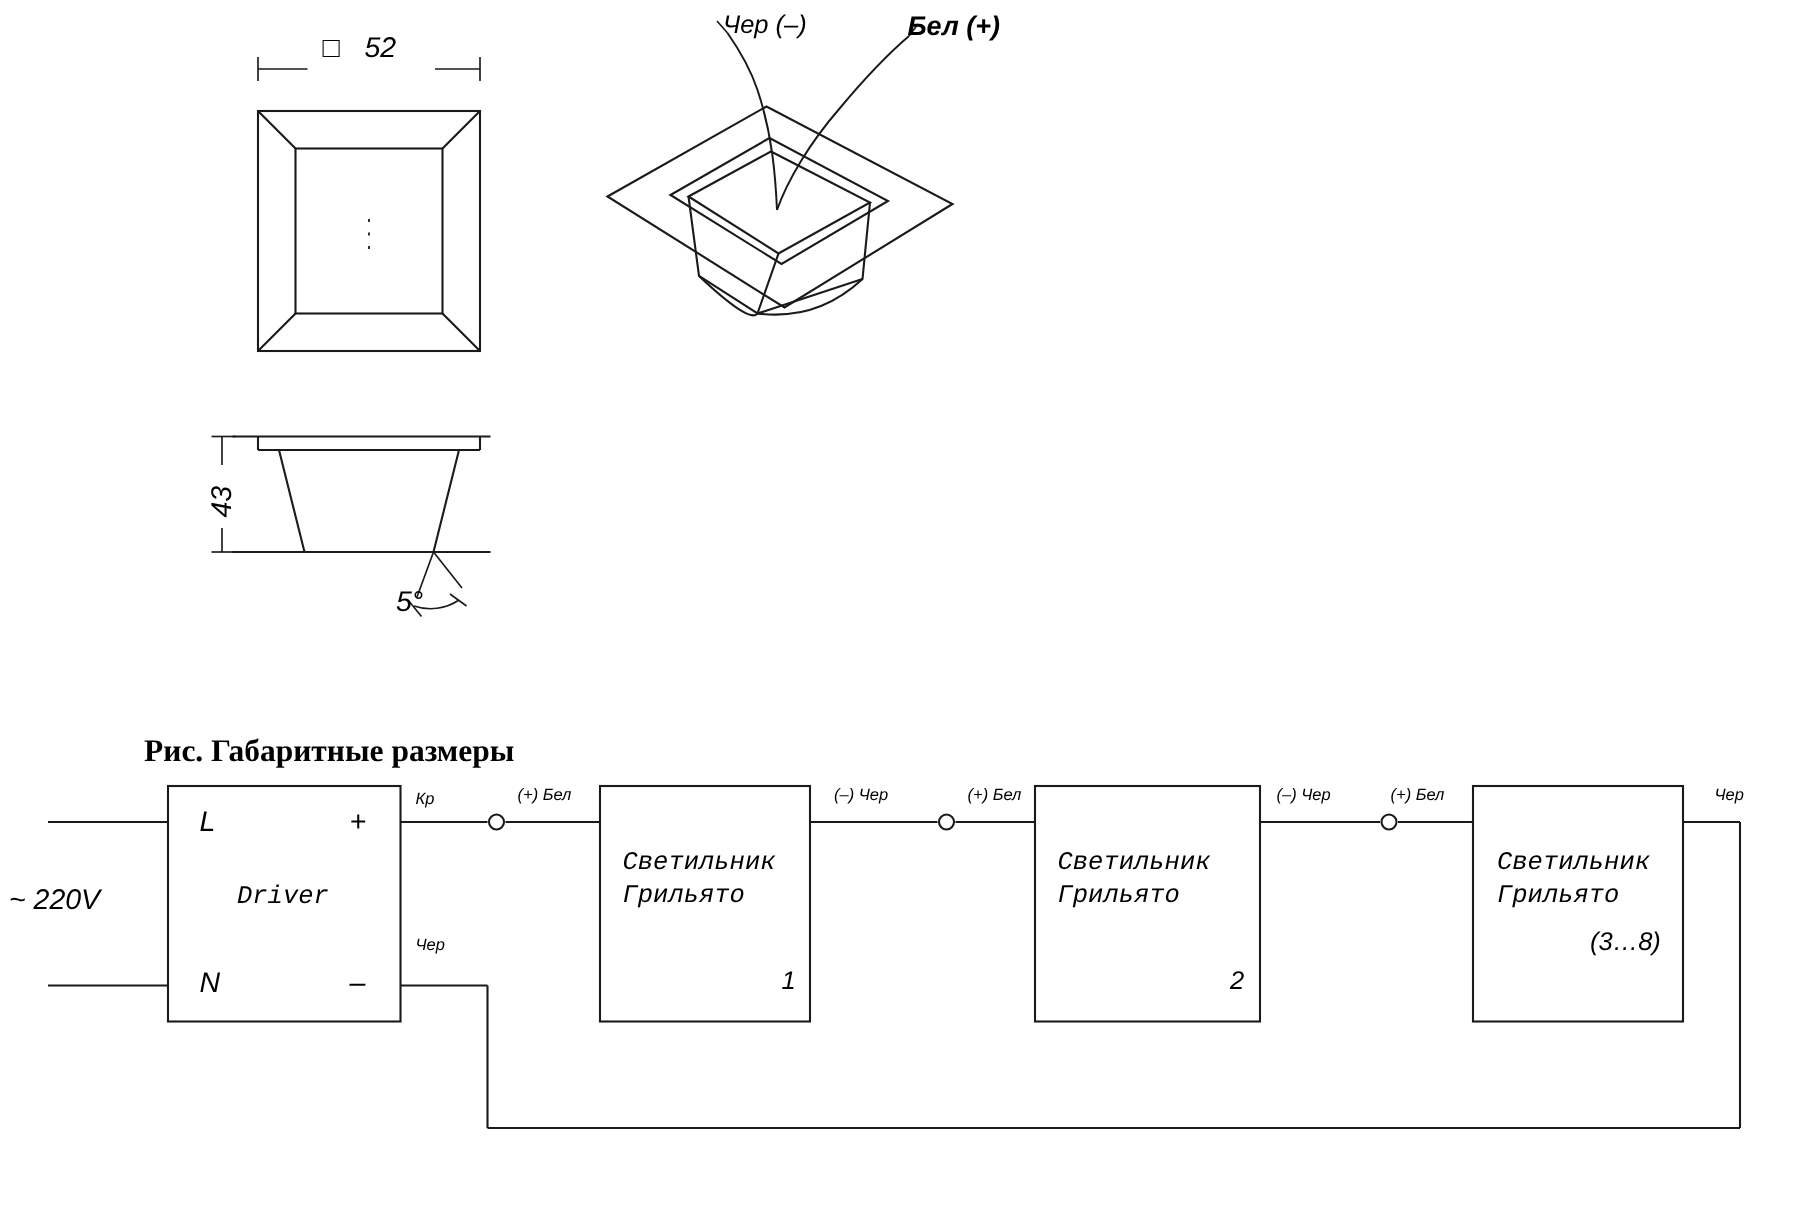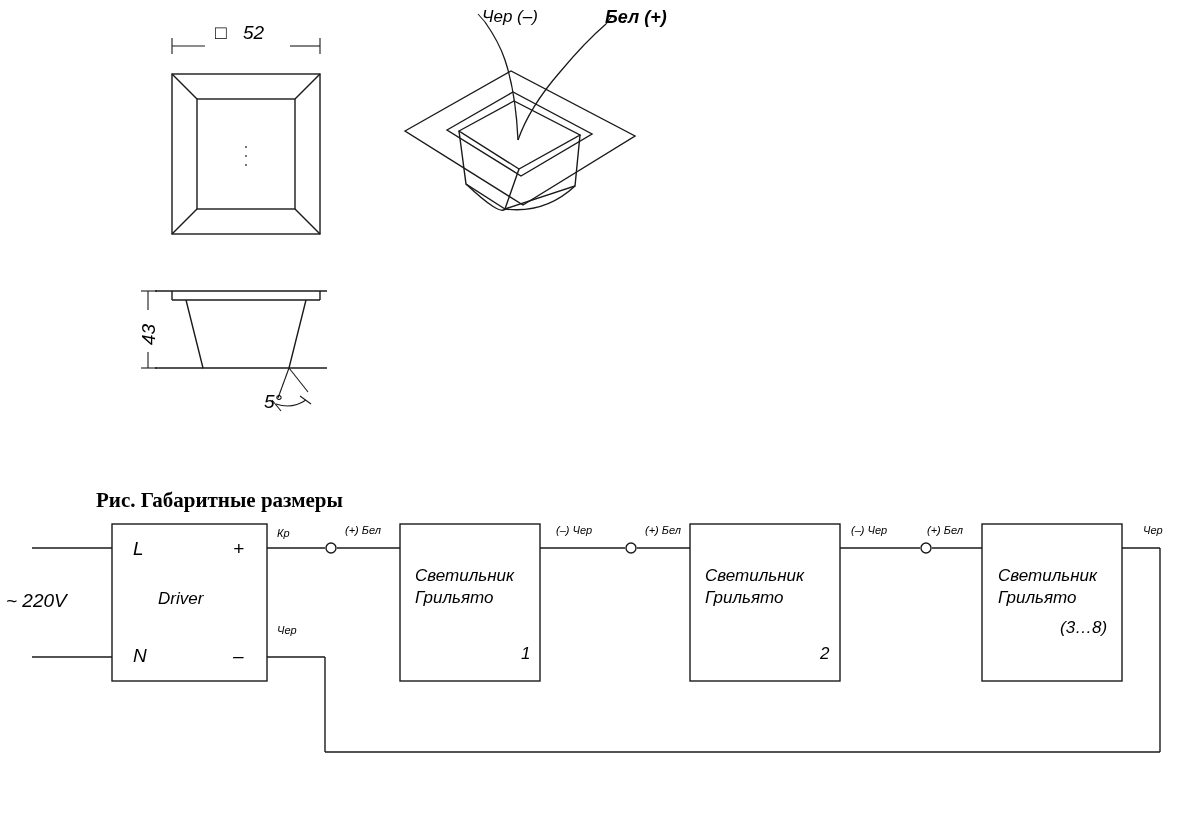--- a/index.html
+++ b/index.html
@@ -44,21 +44,21 @@
     font-family: "Liberation Sans", sans-serif;
     font-style: italic;
     font-size: 15px;
     white-space: nowrap;
     color: #000;
   }
   .lbl.sm { font-size: 11px; }
   .lbl.big { font-size: 19px; }
   .box-title {
     position: absolute;
-    font-family: Liberation Sans, sans-serif;
+    font-family: Liberation Mono, monospace;
     font-style: italic;
     font-size: 17px;
     line-height: 22px;
     white-space: nowrap;
     text-align: left;
     color: #000;
   }
   .box-num {
     position: absolute;
     font-family: "Liberation Sans", sans-serif;

